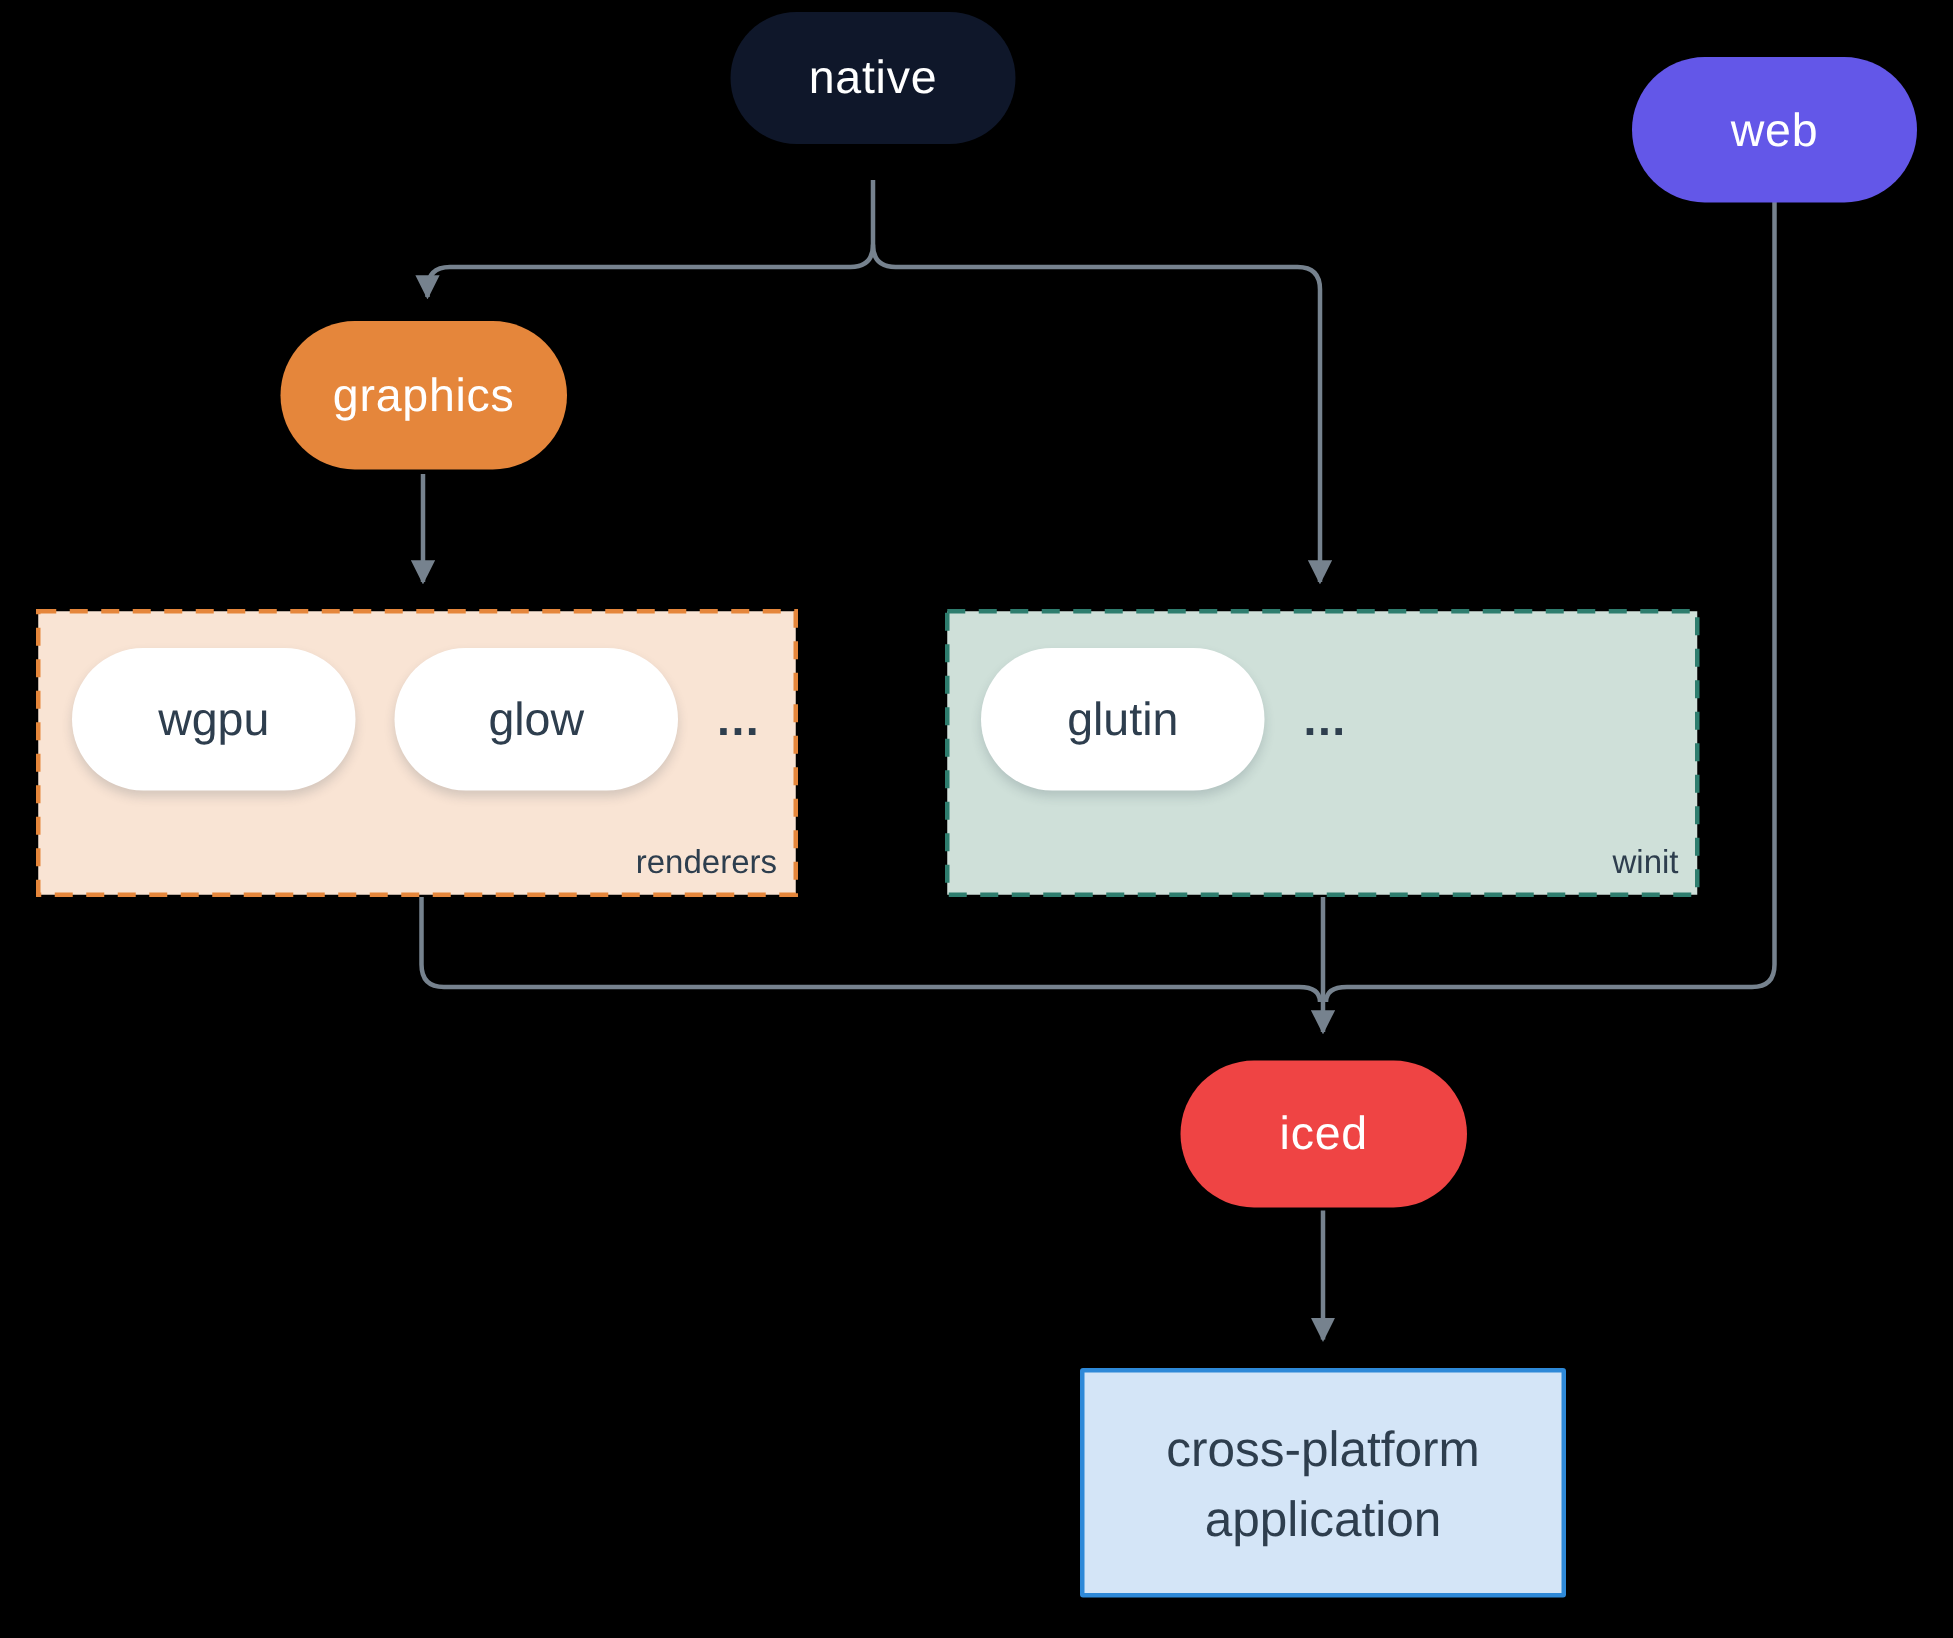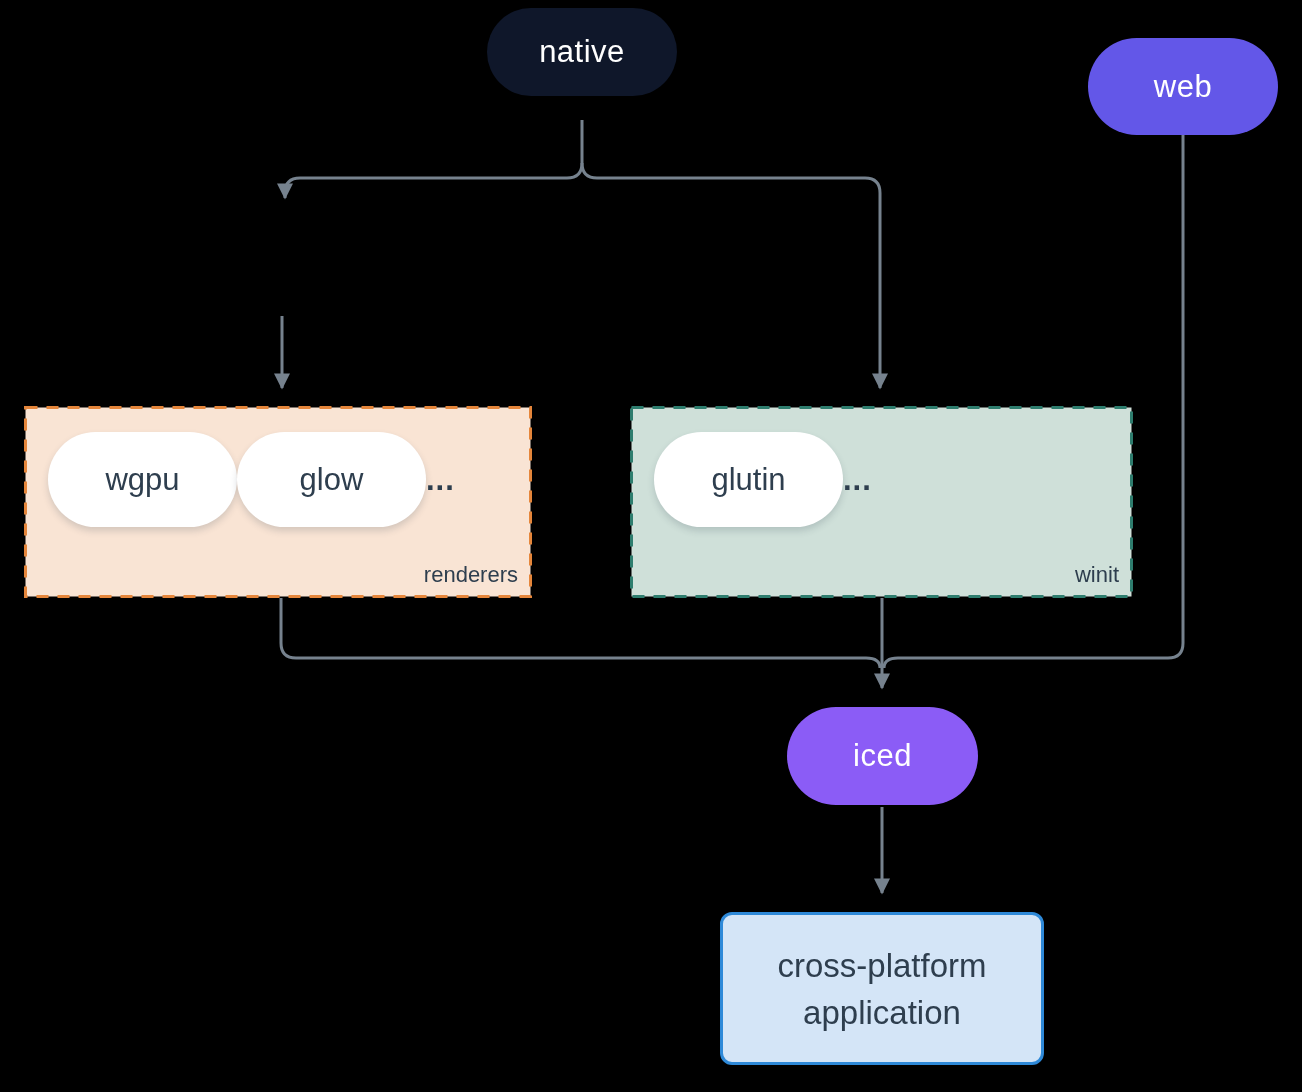--- a/index.html
+++ b/index.html
@@ -24,32 +24,33 @@
     justify-content: center;
     border-radius: 50px;
     color: #ffffff;
     font-size: 31px;
     letter-spacing: 0.5px;
     z-index: 2;
   }
   .pill-native   { left: 487px; top: 8px;  width: 190px; height: 88px; background: #0f172a; }
   .pill-web      { left: 1088px; top: 38px; width: 190px; height: 97px; background: #6357E8; }
   .pill-graphics { left: 187px; top: 214px; width: 191px; height: 99px; background: #E5863B; }
-  .pill-iced     { left: 787px; top: 707px; width: 191px; height: 98px; background: #8b5cf6; }
+  .pill-iced     { left: 787px; top: 707px; width: 191px; height: 98px; background: #ef4444; }
   .group {
     position: absolute;
     z-index: 1;
   }
   .group-renderers { left: 24px; top: 406px; width: 508px; height: 192px; }
   .group-shells    { left: 630px; top: 406px; width: 503px; height: 192px; }
   .group-pills {
     position: absolute;
     left: 24px; top: 26px;
     display: flex;
     align-items: center;
+    gap: 26px;
   }
   .white-pill {
     width: 189px;
     height: 95px;
     background: #ffffff;
     border-radius: 48px;
     display: flex;
     align-items: center;
     justify-content: center;
     font-size: 31px;
@@ -68,21 +69,21 @@
     bottom: 10px;
     font-size: 22px;
     color: #2E3E4E;
   }
   .app-box {
     position: absolute;
     left: 720px; top: 912px;
     width: 324px; height: 153px;
     background: #D4E5F7;
     border: 3px solid #2E89D8;
-    border-radius: 12px;
+    border-radius: 2px;
     display: flex;
     flex-direction: column;
     align-items: center;
     justify-content: center;
     z-index: 2;
     box-sizing: border-box;
   }
   .app-box .line {
     font-size: 33px;
     line-height: 47px;
@@ -109,20 +110,21 @@
     <path d="M 582 163 Q 582 178 597 178 L 865 178 Q 880 178 880 193 L 880 388" fill="none" stroke="#76828E" stroke-width="3" marker-end="url(#arrow)"></path>
     <path d="M 282 316 L 282 388" fill="none" stroke="#76828E" stroke-width="3" marker-end="url(#arrow)"></path>
     <path d="M 281 598 L 281 643 Q 281 658 296 658 L 866 658 Q 880 658 880 668" fill="none" stroke="#76828E" stroke-width="3"></path>
     <path d="M 1183 120 L 1183 643 Q 1183 658 1168 658 L 898 658 Q 884 658 884 668" fill="none" stroke="#76828E" stroke-width="3"></path>
     <path d="M 882 598 L 882 688" fill="none" stroke="#76828E" stroke-width="3" marker-end="url(#arrow)"></path>
     <path d="M 882 807 L 882 893" fill="none" stroke="#76828E" stroke-width="3" marker-end="url(#arrow)"></path>
   </svg>
 
   <div class="pill pill-native">native</div>
   <div class="pill pill-web">web</div>
+  <div class="pill pill-graphics">graphics</div>
 
   <div class="group group-renderers">
     <div class="group-pills">
       <div class="white-pill">wgpu</div>
       <div class="white-pill">glow</div>
       <div class="ellipsis">...</div>
     </div>
     <div class="group-label">renderers</div>
   </div>
 

